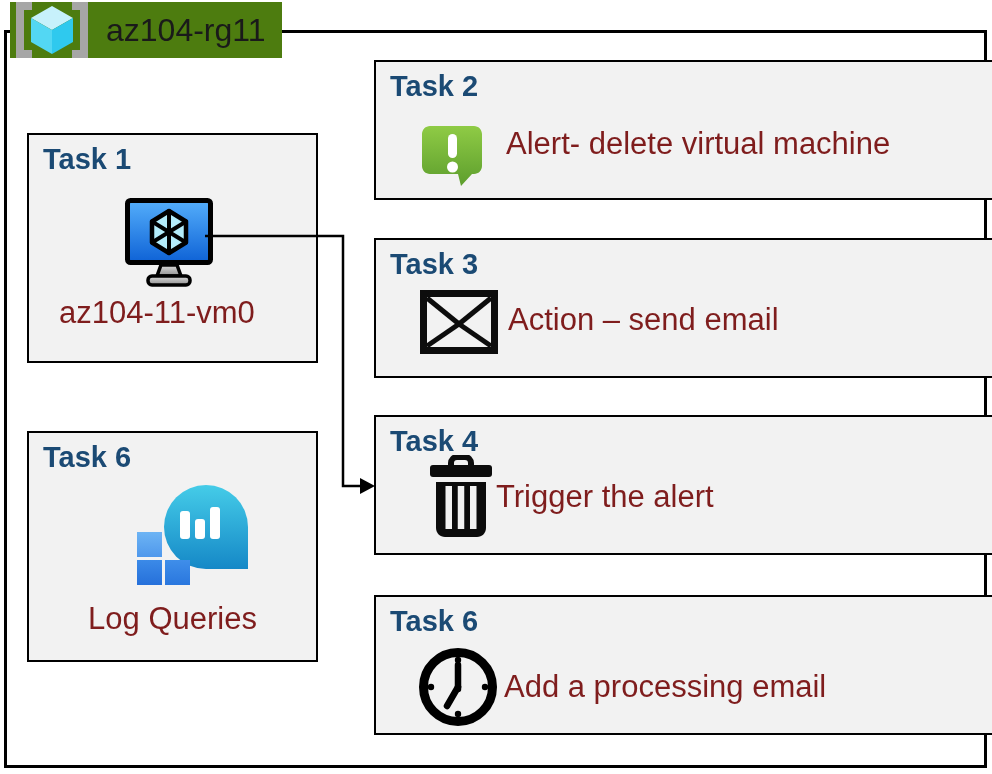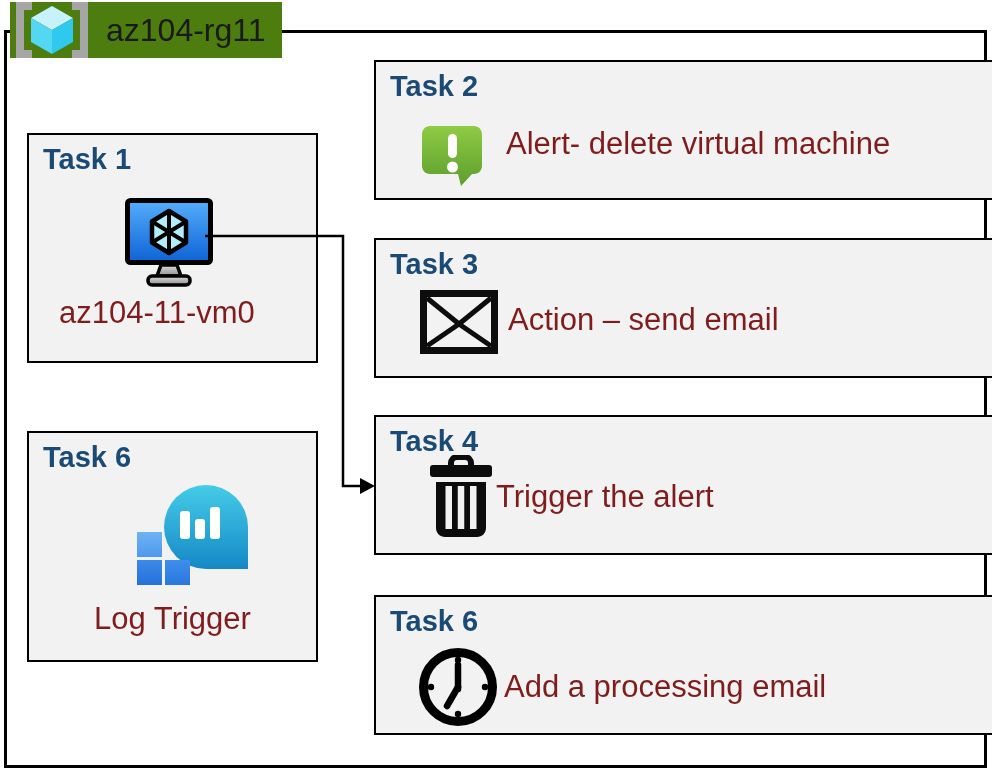--- a/index.html
+++ b/index.html
@@ -111,21 +111,21 @@
     <div class="icon-abs log-icon">
       <div class="log-bubble">
         <div class="log-bar log-bar1"></div>
         <div class="log-bar log-bar2"></div>
         <div class="log-bar log-bar3"></div>
       </div>
       <div class="log-sq log-sq1"></div>
       <div class="log-sq log-sq2"></div>
       <div class="log-sq log-sq3"></div>
     </div>
-    <div class="item-label log-label">Log Trigger</div>
+    <div class="item-label log-label">Log Queries</div>
   </div>
 
   <div class="task-box rbox box-task2">
     <div class="task-heading">Task 2</div>
     <svg class="icon-abs alert-icon" width="64" height="64" viewBox="0 0 64 64">
       <defs>
         <linearGradient id="ggreen" x1="0" y1="0" x2="0" y2="1">
           <stop offset="0" stop-color="#8fcb45"></stop>
             <stop offset="1" stop-color="#5d9e2d"></stop>
         </linearGradient>

